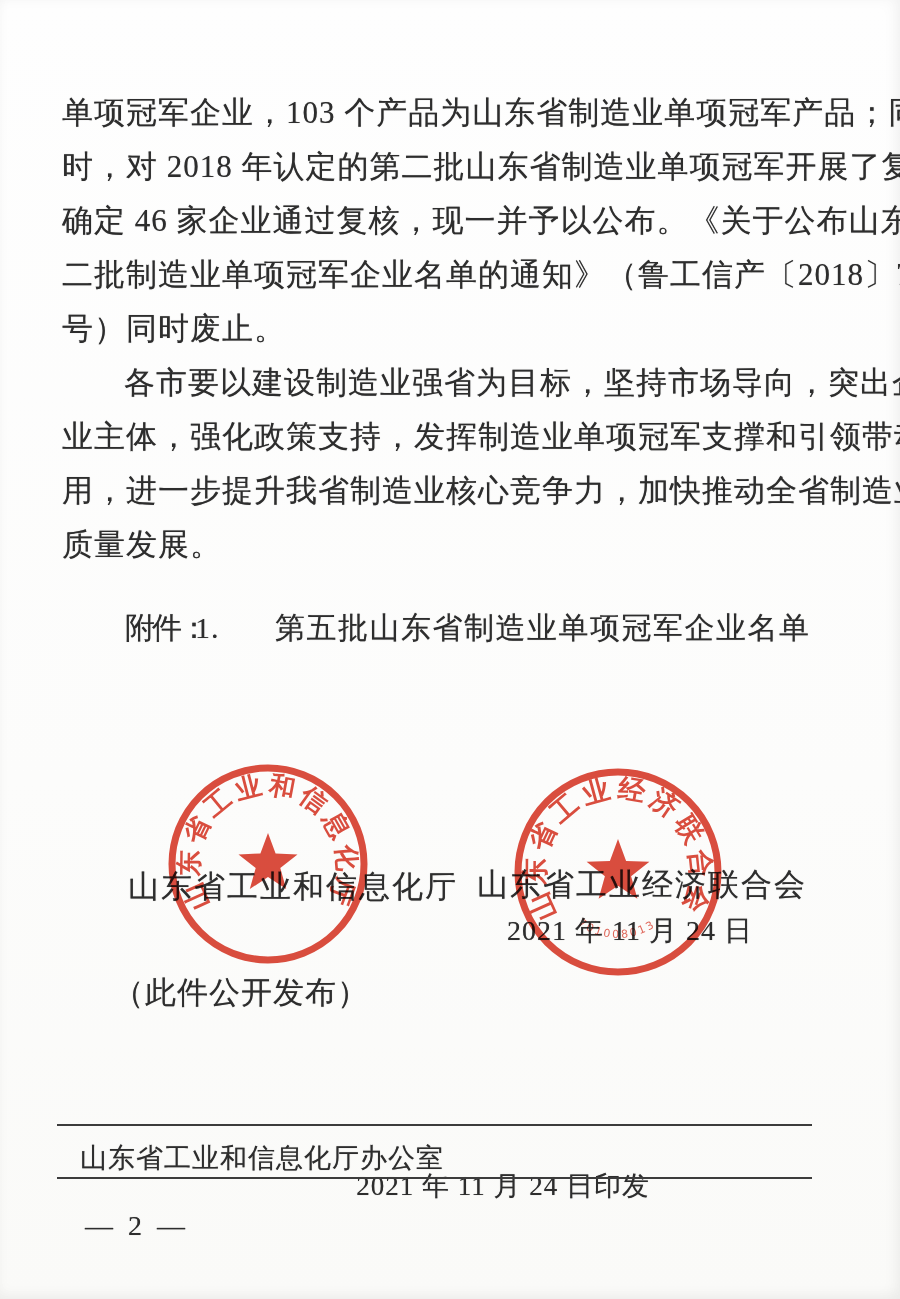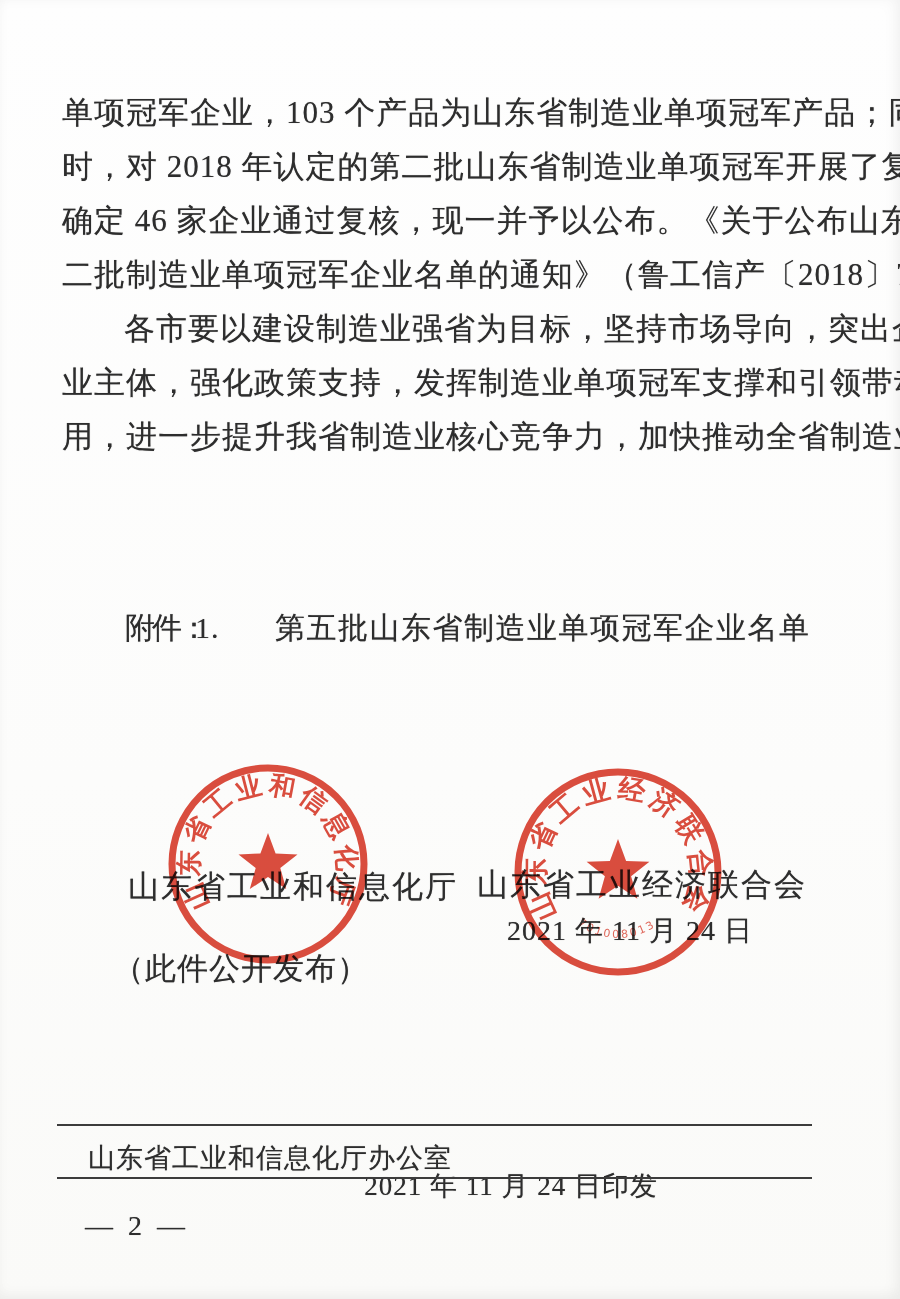--- a/index.html
+++ b/index.html
@@ -29,34 +29,34 @@
   .att-label{display:inline-block;width:70px;letter-spacing:-3px;vertical-align:top;}
   .att-num{display:inline-block;width:40px;vertical-align:top;}
   .att-text{letter-spacing:1.5px;margin-left:40px;}
   .sig{
     position:absolute;white-space:nowrap;font-size:31px;letter-spacing:2px;
     text-shadow:0 0 0.7px rgba(45,45,45,.6);
   }
   .sig-left-org{left:128px;top:866px;}
   .sig-right-org{left:477px;top:864px;}
   .sig-date{left:507px;top:912px;font-size:28px;letter-spacing:1px;}
-  .sig-note{left:113px;top:948px;letter-spacing:1px;}
+  .sig-note{left:113px;top:972px;letter-spacing:1px;}
   .stamp{
     position:absolute;
     mix-blend-mode:multiply;
     opacity:.9;
     filter:blur(.45px);
   }
   .stamp-left{left:162px;top:758px;}
   .stamp-right{left:507px;top:761px;}
   .rule{position:absolute;left:57px;width:755px;background:#3c3c3c;height:2px;}
   .rule-top{top:1124px;}
   .rule-bottom{top:1177px;}
   .footer-row{
-    position:absolute;left:8px;top:1140px;width:760px;height:32px;
+    position:absolute;left:0;top:1140px;width:760px;height:32px;
     font-size:27px;letter-spacing:1px;
     text-shadow:0 0 0.7px rgba(45,45,45,.6);
   }
   .footer-office{position:absolute;left:80px;white-space:nowrap;}
   .footer-date{position:absolute;right:110px;white-space:nowrap;margin-top:28px;}
   .page-number{
     position:absolute;left:85px;top:1210px;
     font-size:28px;letter-spacing:4px;white-space:nowrap;
     text-shadow:0 0 0.7px rgba(45,45,45,.6);
   }
@@ -64,23 +64,25 @@
 </head>
 <body>
 
 <div class="page">
 
   <div class="bodytext">
     <div class="ln">单项冠军企业，103 个产品为山东省制造业单项冠军产品；同</div>
     <div class="ln">时，对 2018 年认定的第二批山东省制造业单项冠军开展了复核，</div>
     <div class="ln">确定 46 家企业通过复核，现一并予以公布。《关于公布山东省第</div>
     <div class="ln">二批制造业单项冠军企业名单的通知》（鲁工信产〔2018〕73</div>
+    <div class="ln">号）同时废止。</div>
     <div class="ln indent">各市要以建设制造业强省为目标，坚持市场导向，突出企</div>
     <div class="ln">业主体，强化政策支持，发挥制造业单项冠军支撑和引领带动作</div>
     <div class="ln">用，进一步提升我省制造业核心竞争力，加快推动全省制造业高</div>
+    <div class="ln">质量发展。</div>
   </div>
 
   <div class="attachments">
     <div class="att-row">
       <span class="att-label">附件：</span><span class="att-num">1.</span><span class="att-text">第五批山东省制造业单项冠军企业名单</span>
     </div>
   </div>
 
   <div class="sig sig-left-org">山东省工业和信息化厅</div>
   <div class="sig sig-right-org">山东省工业经济联合会</div>

